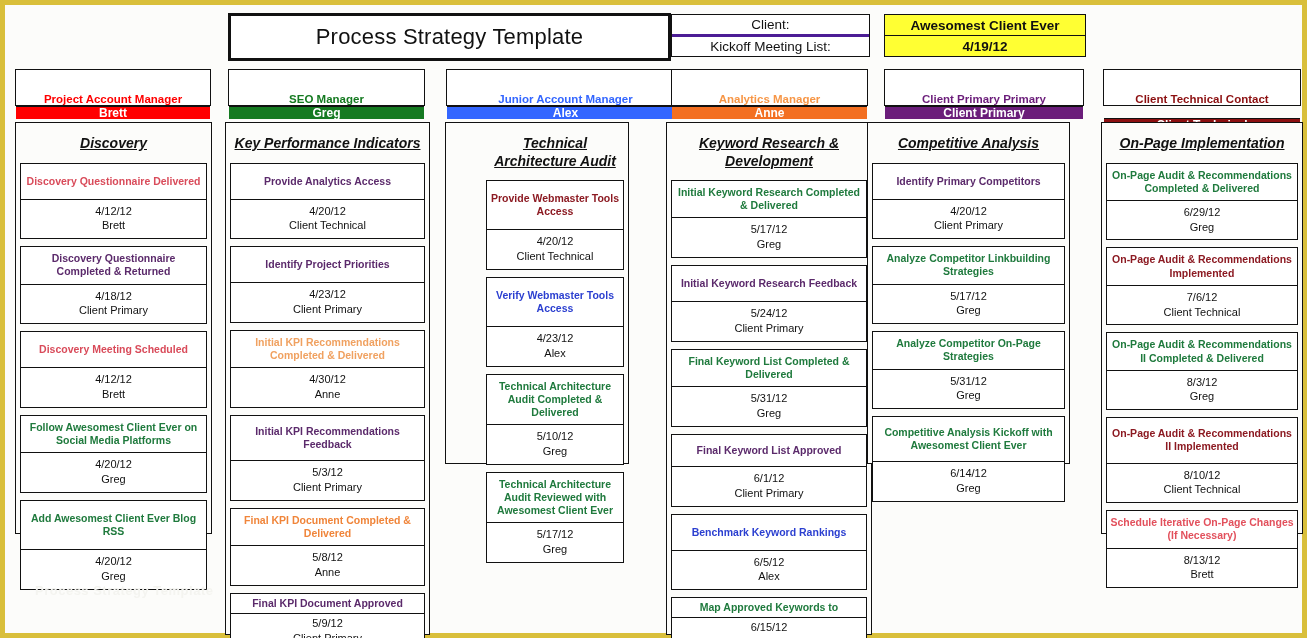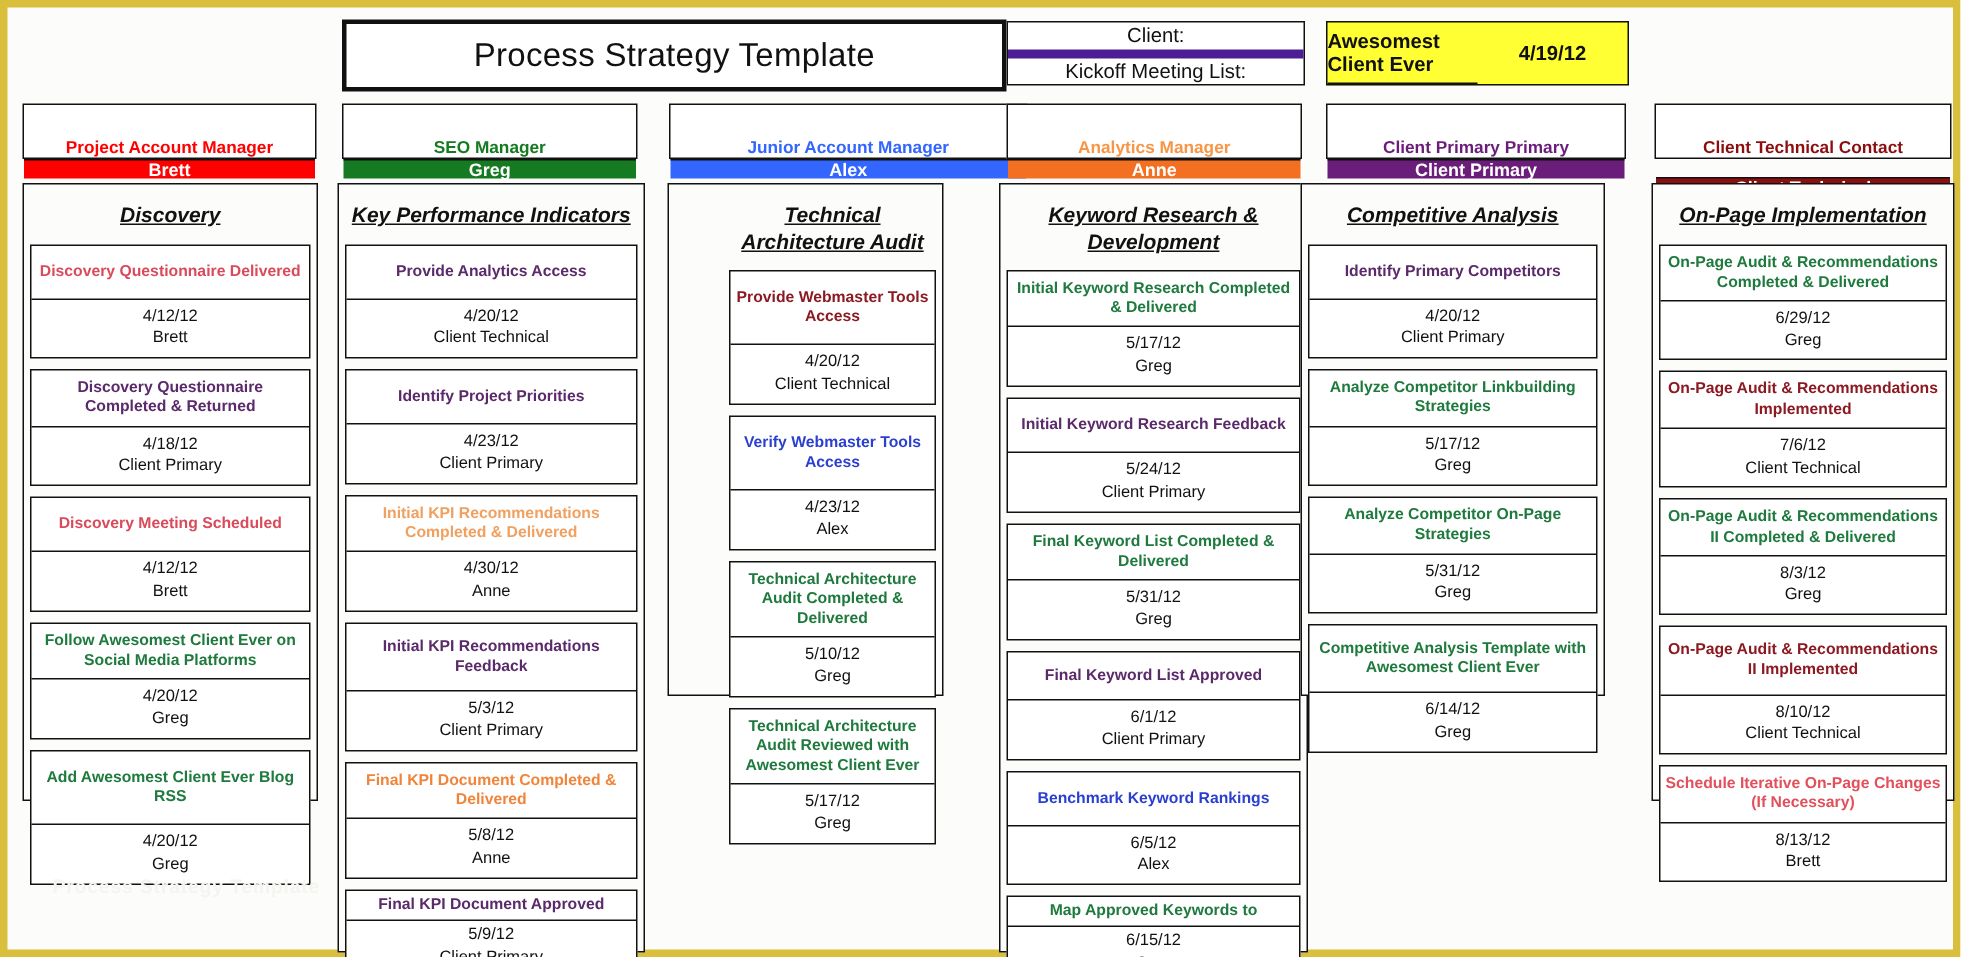--- a/index.html
+++ b/index.html
@@ -29,25 +29,25 @@
   }
   .clientbox{
     position:absolute;left:666px;top:9px;width:197px;height:41px;
     border:1px solid #111;background:#fff;
     display:flex;flex-direction:column;
   }
   .clientbox .row{
     flex:1;display:flex;align-items:center;justify-content:center;
     font-size:13.5px;color:#111;
   }
-  .clientbox .row.top{border-bottom:6px solid #4c1d95;}
+  .clientbox .row.top{border-bottom:3px solid #4c1d95;}
   .clientvalbox{
     position:absolute;left:879px;top:9px;width:200px;height:41px;
     border:1px solid #111;background:#ffff33;
-    display:flex;flex-direction:row;
+    display:flex;flex-direction:column;
   }
   .clientvalbox .row{
     flex:1;display:flex;align-items:center;justify-content:center;
     font-size:13.5px;font-weight:bold;color:#111;
   }
   .clientvalbox .row.top{border-bottom:1px solid #111;}
 
   
   .role{
     position:absolute;top:64px;height:37px;
@@ -262,21 +262,21 @@
           </div>
           <div class="card">
             <div class="ctitle" style="color: rgb(31, 122, 61);">Analyze Competitor Linkbuilding Strategies</div>
             <div class="cbody"><span>5/17/12</span><span class="owner">Greg</span></div>
           </div>
           <div class="card">
             <div class="ctitle" style="color: rgb(31, 122, 61);">Analyze Competitor On-Page Strategies</div>
             <div class="cbody"><span>5/31/12</span><span class="owner">Greg</span></div>
           </div>
           <div class="card tall2">
-            <div class="ctitle" style="color: rgb(31, 122, 61);">Competitive Analysis Template with Awesomest Client Ever</div>
+            <div class="ctitle" style="color: rgb(31, 122, 61);">Competitive Analysis Kickoff with Awesomest Client Ever</div>
             <div class="cbody"><span>6/14/12</span><span class="owner">Greg</span></div>
           </div>
         </div>
       </div>
       <div class="col" style="left: 1096px; width: 202px; height: 412px;">
         <div class="colhead">On-Page Implementation</div>
         <div class="cards">
           <div class="card">
             <div class="ctitle" style="color: rgb(31, 122, 61);">On-Page Audit &amp; Recommendations Completed &amp; Delivered</div>
             <div class="cbody"><span>6/29/12</span><span class="owner">Greg</span></div>

